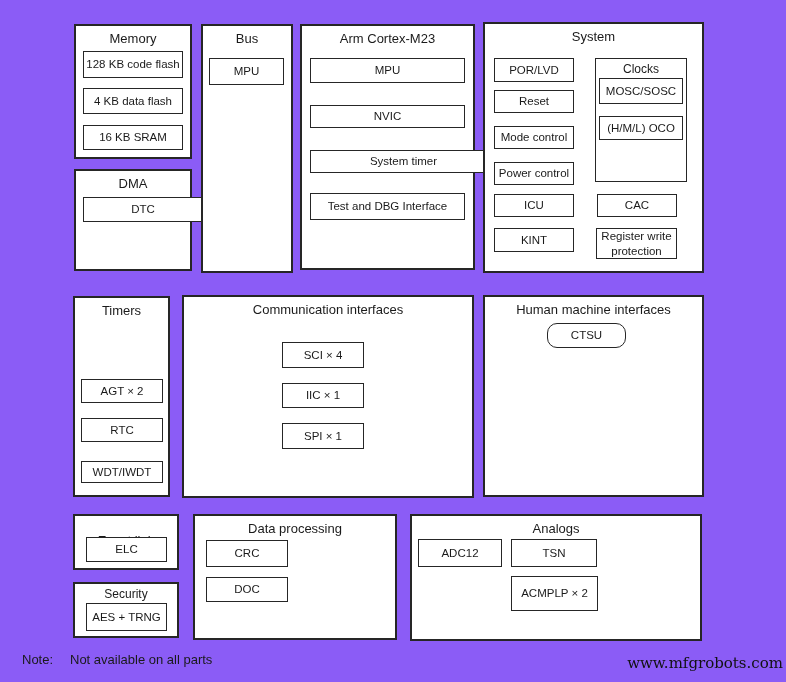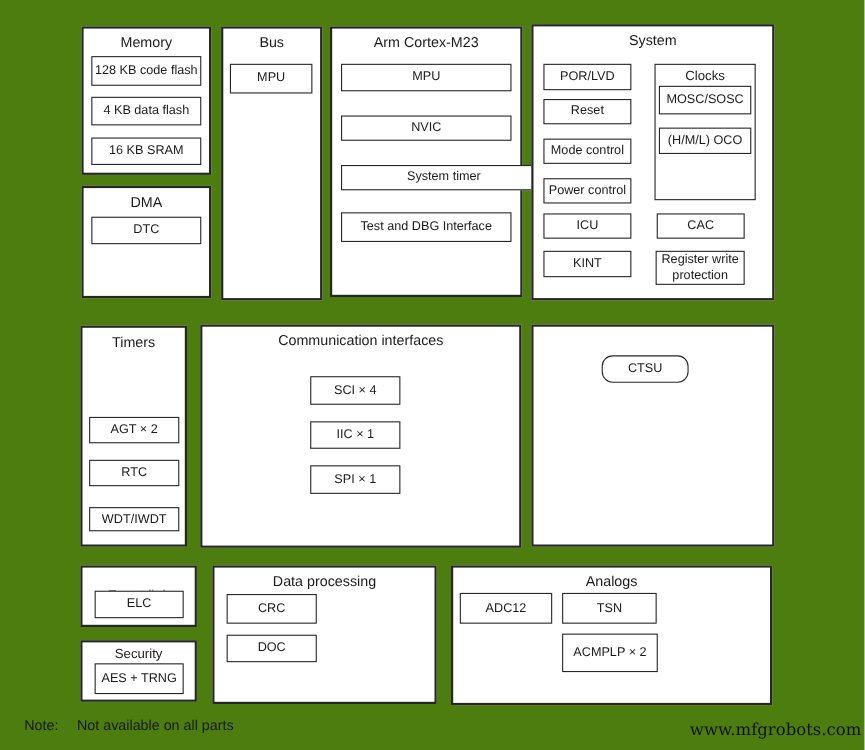--- a/index.html
+++ b/index.html
@@ -5,21 +5,21 @@
   * { box-sizing: border-box; margin: 0; padding: 0; }
   html, body { background: #ffffff; }
   body {
     font-family: "Liberation Sans", "DejaVu Sans", sans-serif;
     color: #1a1a1a;
   }
   #stage {
     position: relative;
     width: 786px;
     height: 682px;
-    background: #4d7c0f;
+    background: #8b5cf6;
     overflow: hidden;
   }
   .block {
     position: absolute;
     border: 2px solid #262626;
     background: #ffffff;
   }
   .block-title {
     position: absolute;
     top: 5px;
@@ -83,21 +83,21 @@
 
   <div class="block" style="left:74px; top:24px; width:118px; height:135px;">
     <div class="block-title">Memory</div>
     <div class="cell" style="left:7px; top:25px; width:100px; height:27px;">128 KB code flash</div>
     <div class="cell" style="left:7px; top:62px; width:100px; height:26px;">4 KB data flash</div>
     <div class="cell" style="left:7px; top:99px; width:100px; height:25px;">16 KB SRAM</div>
   </div>
 
   <div class="block" style="left:74px; top:169px; width:118px; height:102px;">
     <div class="block-title">DMA</div>
-    <div class="cell" style="left:7px; top:26px; width:100px; height:25px;">DTC</div>
+    <div class="cell" style="left:7px; top:26px; width:120px; height:25px;">DTC</div>
   </div>
 
   <div class="block" style="left:201px; top:24px; width:92px; height:249px;">
     <div class="block-title">Bus</div>
     <div class="cell" style="left:6px; top:32px; width:75px; height:27px;">MPU</div>
   </div>
 
   <div class="block" style="left:300px; top:24px; width:175px; height:246px;">
     <div class="block-title">Arm Cortex-M23</div>
     <div class="cell" style="left:8px; top:32px; width:155px; height:25px;">MPU</div>
@@ -134,20 +134,21 @@
   </div>
 
   <div class="block" style="left:182px; top:295px; width:292px; height:203px;">
     <div class="block-title">Communication interfaces</div>
     <div class="cell" style="left:98px; top:45px; width:82px; height:26px;">SCI × 4</div>
     <div class="cell" style="left:98px; top:86px; width:82px; height:25px;">IIC × 1</div>
     <div class="cell" style="left:98px; top:126px; width:82px; height:26px;">SPI × 1</div>
   </div>
 
   <div class="block" style="left:483px; top:295px; width:221px; height:202px;">
+    <div class="block-title">Human machine interfaces</div>
     <div class="cell" style="left:62px; top:26px; width:79px; height:25px;border-radius:10px;">CTSU</div>
   </div>
 
   <div class="block" style="left:73px; top:514px; width:106px; height:56px;">
     <div class="block-title" style="top:17px;">Event link</div>
     <div class="cell" style="left:11px; top:21px; width:81px; height:25px;">ELC</div>
   </div>
 
   <div class="block" style="left:193px; top:514px; width:204px; height:126px;">
     <div class="block-title">Data processing</div>

